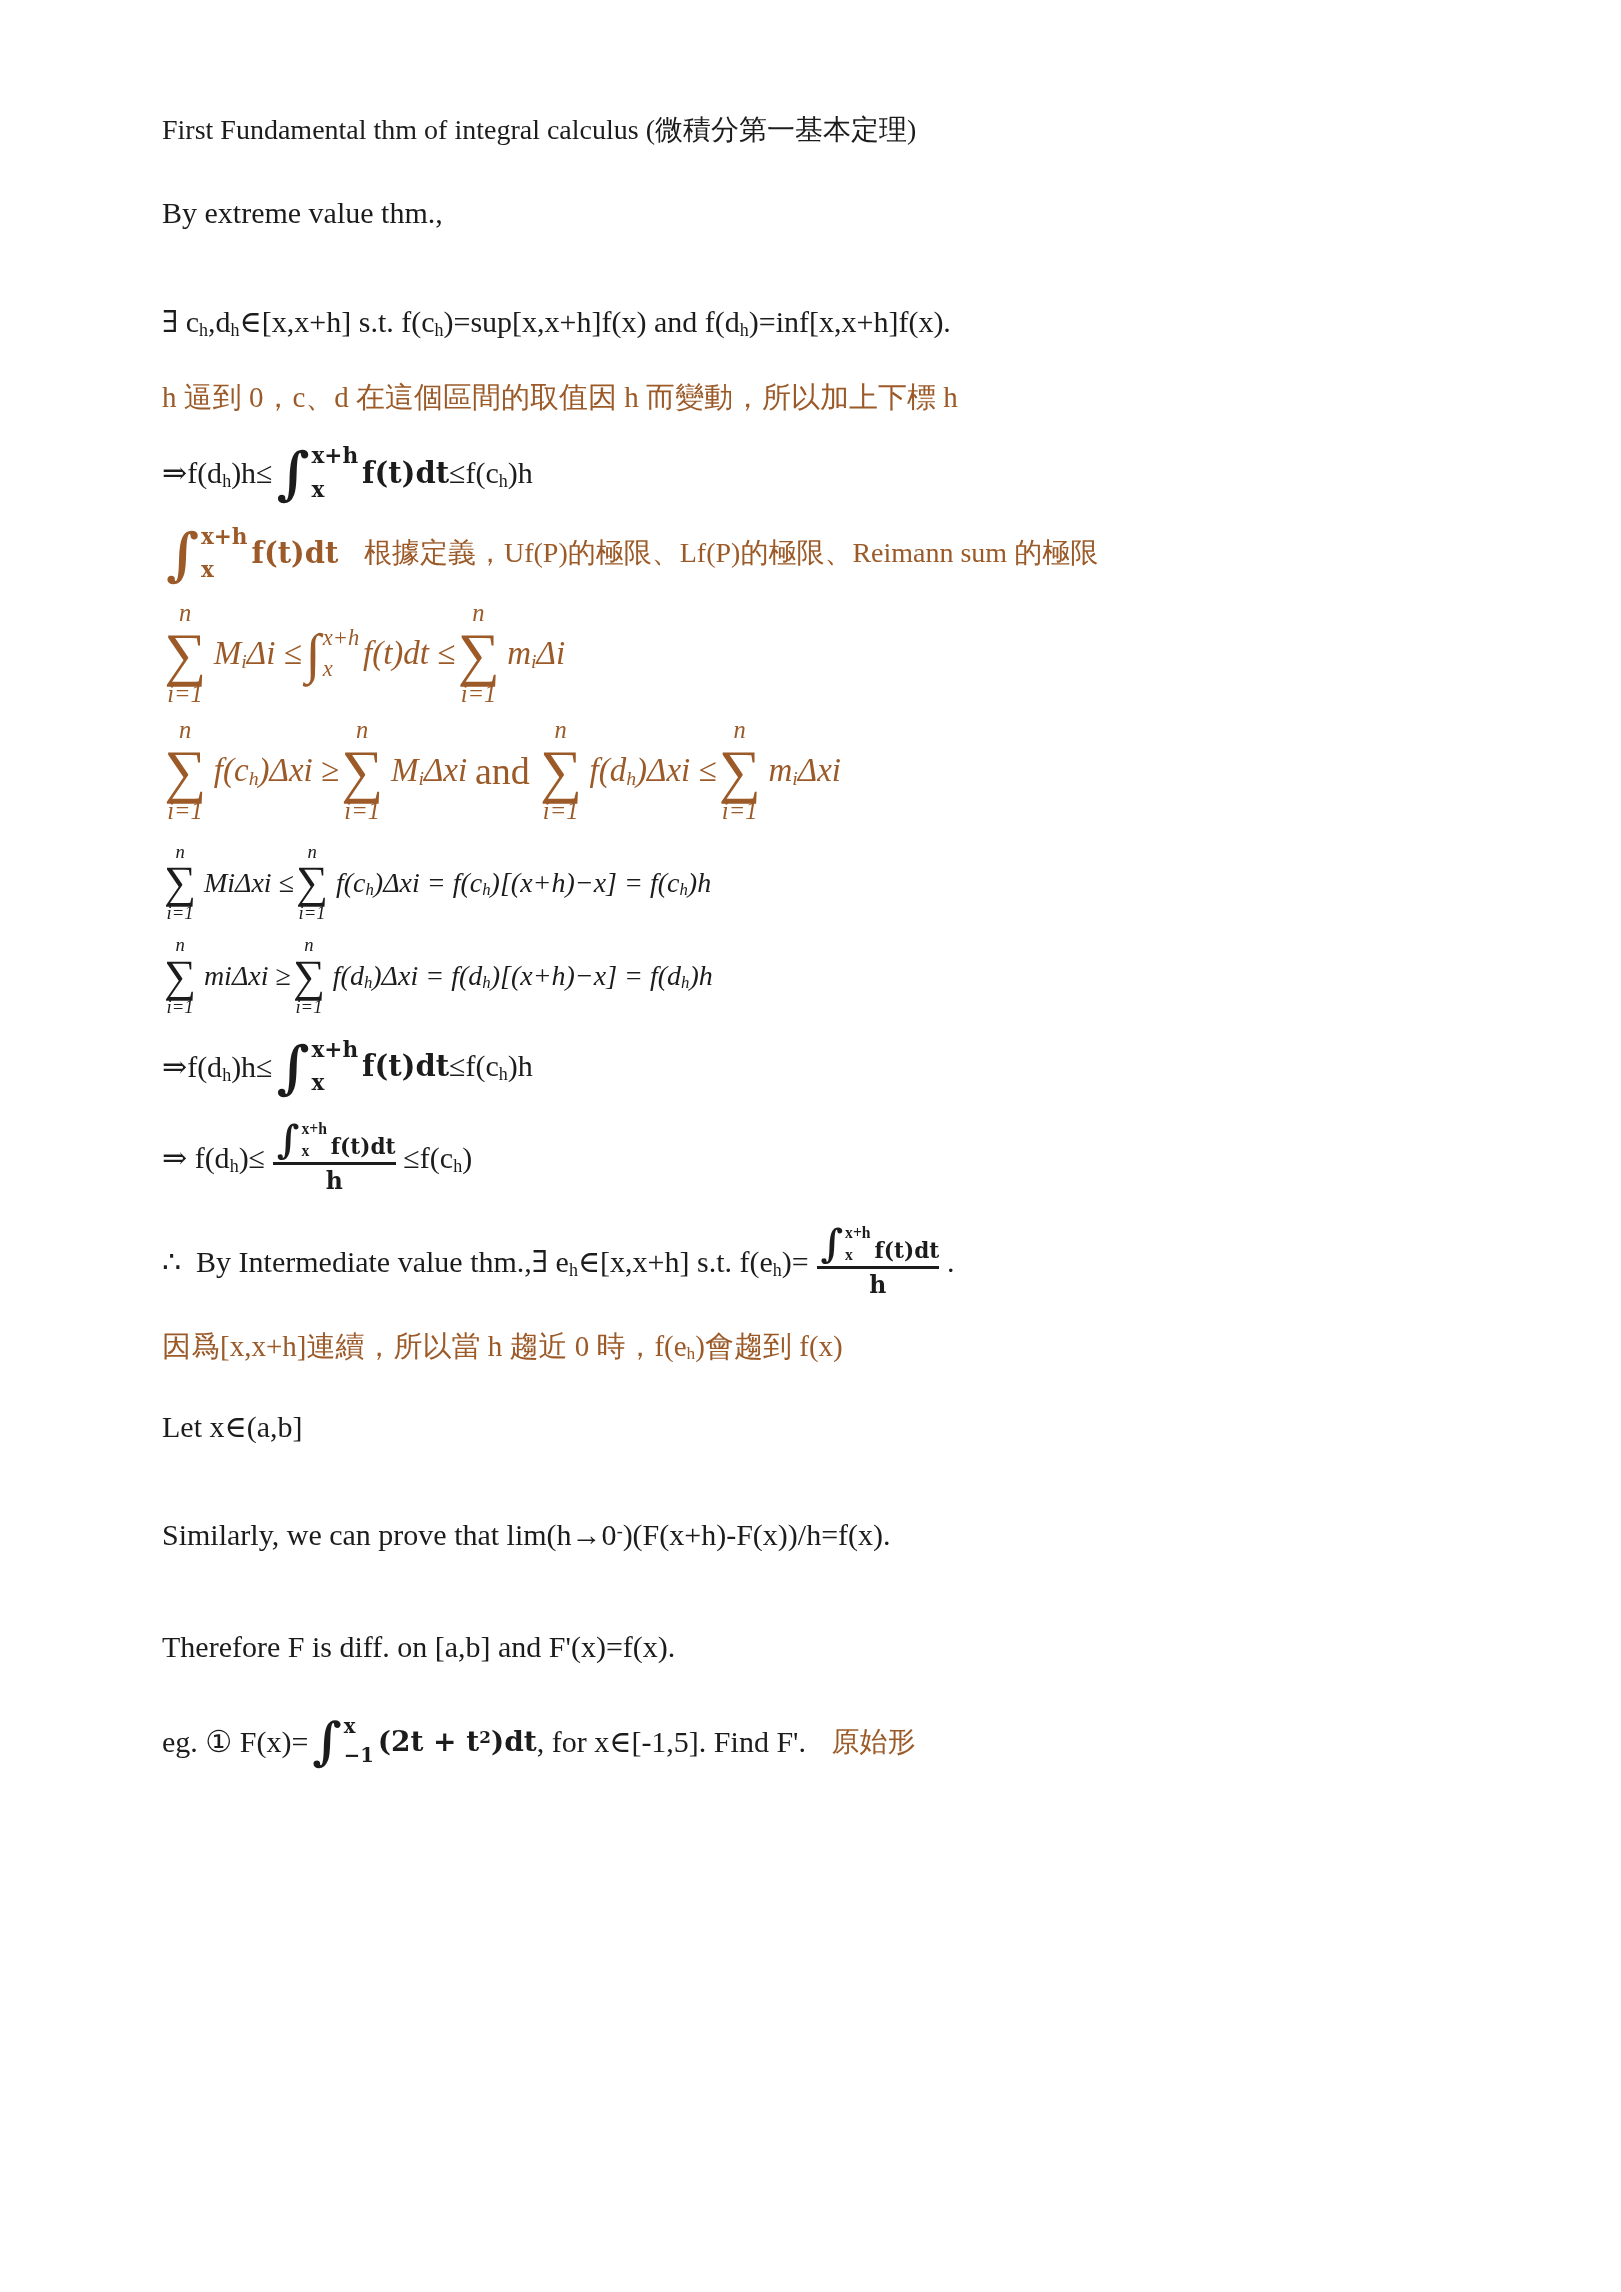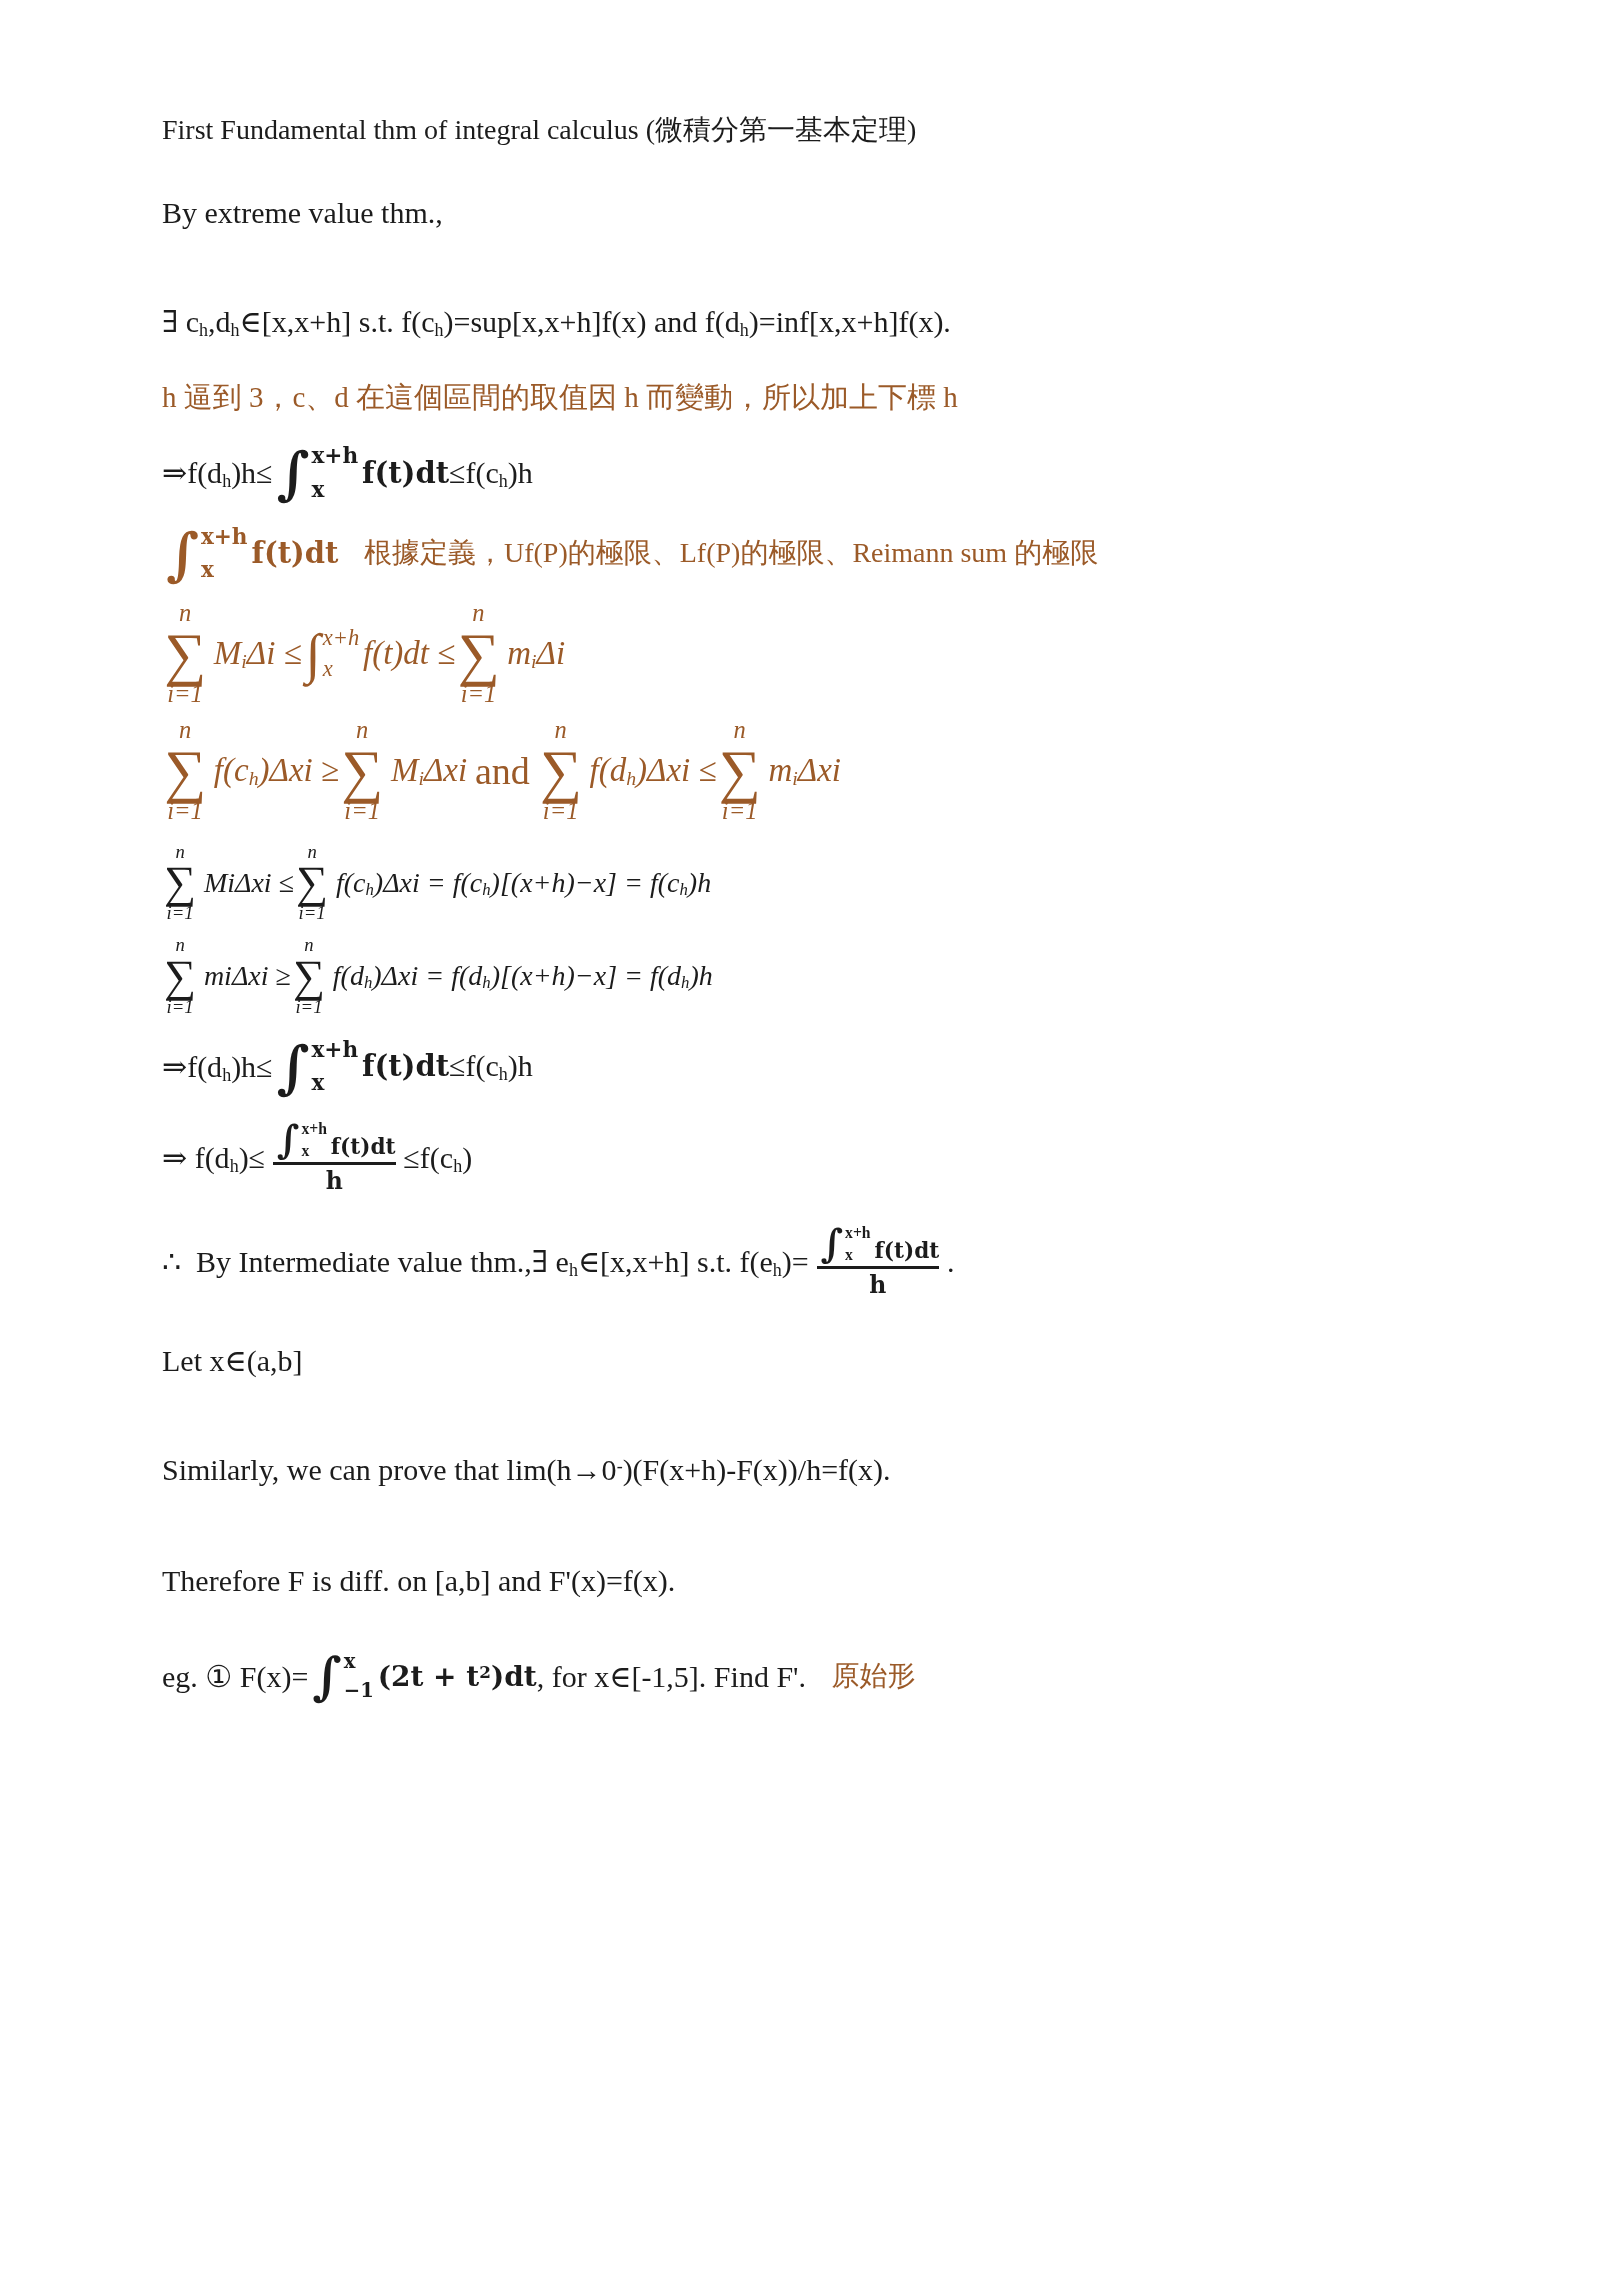--- a/index.html
+++ b/index.html
@@ -60,21 +60,21 @@
 <div class="page">
 
   <div>
     <div class="hline">First Fundamental thm of integral calculus (微積分第一基本定理)</div>
   </div>
 
   <div class="tline mt46">By extreme value thm.,</div>
 
   <div class="tline mt72">∃ c<sub>h</sub>,d<sub>h</sub>∈[x,x+h] s.t. f(c<sub>h</sub>)=sup[x,x+h]f(x) and f(d<sub>h</sub>)=inf[x,x+h]f(x).</div>
 
-  <div class="tline brown f30 mt40">h 逼到 3，c、d 在這個區間的取值因 h 而變動，所以加上下標 h</div>
+  <div class="tline brown f30 mt40">h 逼到 0，c、d 在這個區間的取值因 h 而變動，所以加上下標 h</div>
 
   <div class="mathrow mt30">
     <span class="seg31">⇒f(d<sub>h</sub>)h≤</span>
     <span class="intgrp bold-int">
       <span class="int-glyph g58 bmath">∫</span>
       <span class="int-b">
           <span>x+h</span>
           <span>x</span>
         </span>
     </span>
@@ -221,20 +221,21 @@
         </span>
         <span class="bmath f22">f(t)dt</span>
       </span>
       <span class="bar"></span>
       <span class="den">h</span>
     </span>
     <span class="seg31">.</span>
   </div>
 
 
+  <div class="tline brown f30 mt30">因爲[x,x+h]連續，所以當 h 趨近 0 時，f(e<sub>h</sub>)會趨到 f(x)</div>
 
   <div class="tline mt44">Let x∈(a,b]</div>
 
   <div class="tline mt72">Similarly, we can prove that lim(h→0<sup>-</sup>)(F(x+h)-F(x))/h=f(x).</div>
 
   <div class="tline mt76">Therefore F is diff. on [a,b] and F'(x)=f(x).</div>
 
   <div class="mathrow mt52">
     <span class="seg31">eg. ① F(x)=</span>
     <span class="intgrp bold-int">

